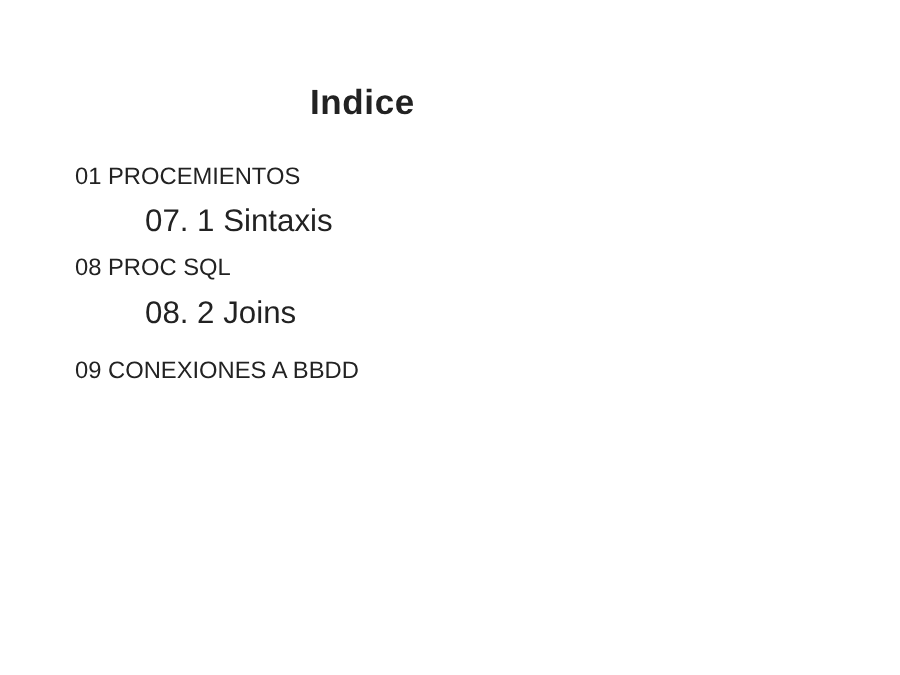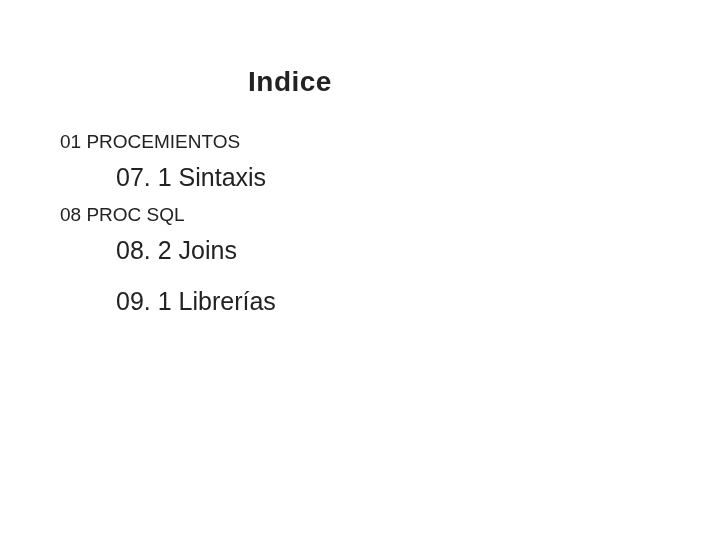--- a/index.html
+++ b/index.html
@@ -20,16 +20,16 @@
   <div class="toc">
 
     <div class="section">01 PROCEMIENTOS</div>
     <div class="sub">07. 1 Sintaxis</div>
 
     <div class="section">08 PROC SQL</div>
     <div class="sub">08. 2 Joins</div>
 
     <div class="gap"></div>
 
-    <div class="sub">09. 1 Librerías</div>
+    <div class="section">09 CONEXIONES A BBDD</div>
 
   </div>
 </div>
 
 </body></html>

